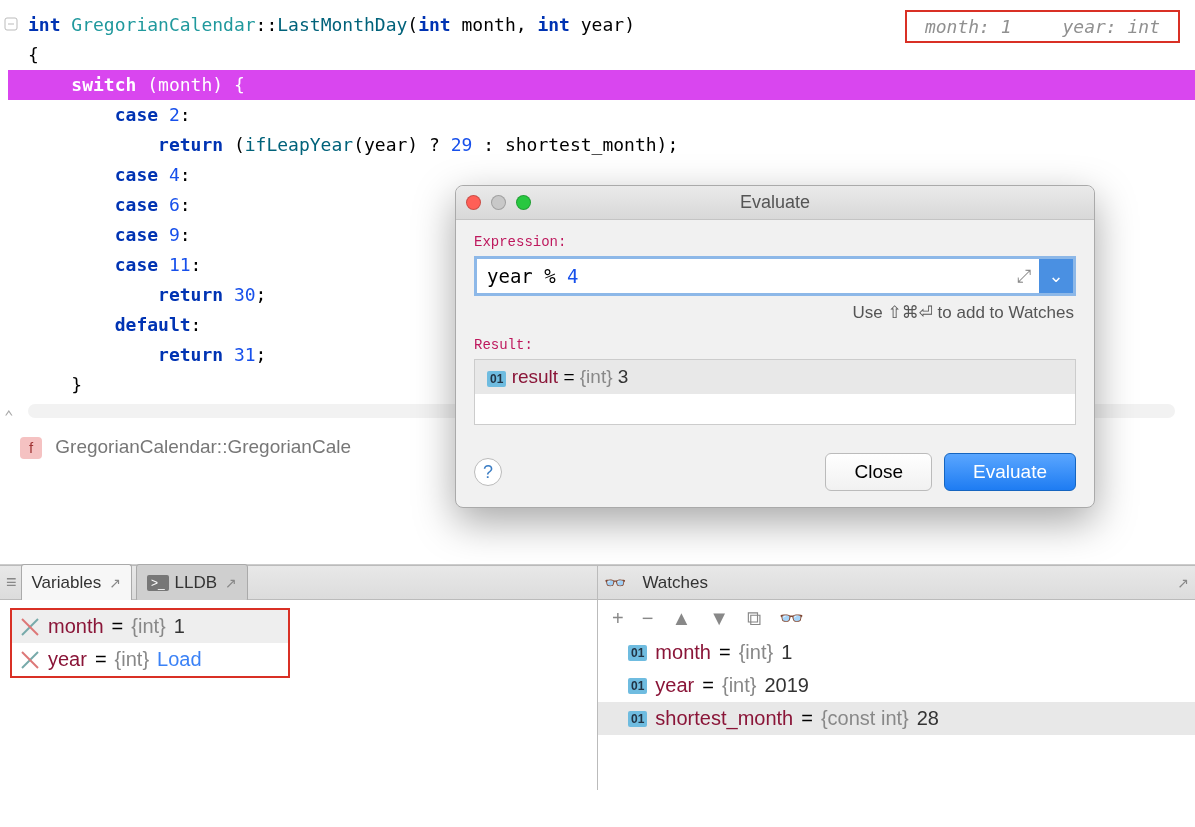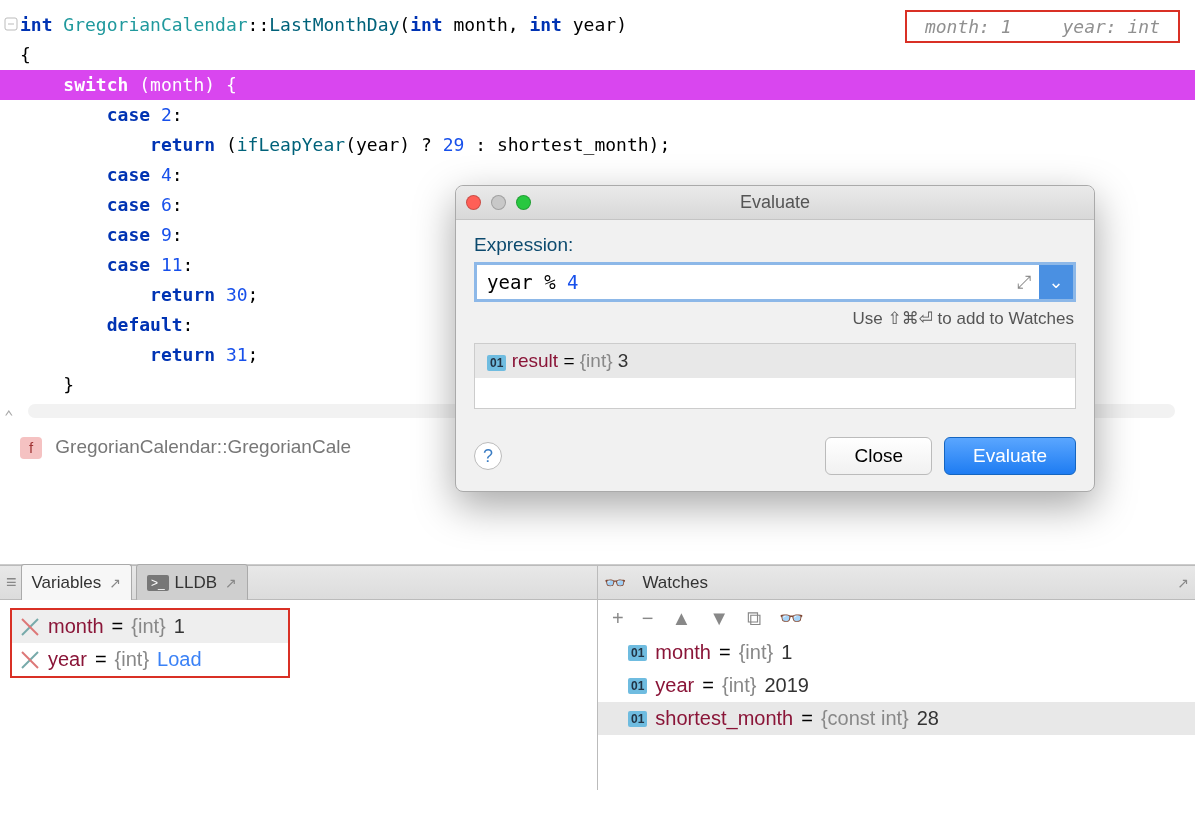--- a/index.html
+++ b/index.html
@@ -23,20 +23,21 @@
   left: 4px;
   top: 14px;
   width: 14px;
   height: 14px;
 }
 .code-line {
   padding: 0 20px;
   line-height: 30px;
   white-space: pre;
   font-family: "Menlo", "Monaco", "Consolas", monospace;
+  margin-left: 8px;
 }
 .highlight-line {
   background: #d946ef;
   color: #fff;
 }
 .highlight-line .kw { color: #fff; font-weight: bold; }
 .kw { color: #0033b3; font-weight: bold; }
 .cls { color: #20999d; }
 .fn { color: #00627a; }
 .num { color: #1750eb; }
@@ -204,21 +205,21 @@
 .yel { background: #c8c8c8; }
 .grn { background: #28c840; }
 .titlebar-title {
   position: absolute;
   left: 0; right: 0;
   text-align: center;
   color: #555;
   font-size: 18px;
 }
 .dialog-body { padding: 14px 18px 16px 18px; }
-.label { font-size: 19px; color: #0c4a6e; margin-bottom: 6px; }
+.label { font-size: 14px; color: #be185d; margin-bottom: 6px; font-family: Liberation Mono, monospace; }
 .expr-row {
   display: flex;
   border: 3px solid #8db8e8;
   border-radius: 0;
   background: #fff;
   overflow: hidden;
 }
 .expr-input {
   flex: 1;
   padding: 6px 10px;
@@ -425,20 +426,21 @@
     <div class="titlebar-title">Evaluate</div>
   </div>
   <div class="dialog-body">
     <div class="label">Expression:</div>
     <div class="expr-row">
       <div class="expr-input"><span>year % </span><span class="num">4</span></div>
       <div class="expand-btn">⤢</div>
       <div class="dropdown-btn">⌄</div>
     </div>
     <div class="hint">Use ⇧⌘⏎ to add to Watches</div>
+    <div class="label">Result:</div>
     <div class="result-box">
       <div class="result-row">
         <span class="badge01">01</span>
         <span class="varname">result</span><span> = </span><span class="vartype">{int}</span><span class="varval"> 3</span>
       </div>
       <div class="result-spacer"></div>
     </div>
   </div>
   <div class="dialog-footer">
     <div class="help">?</div>

